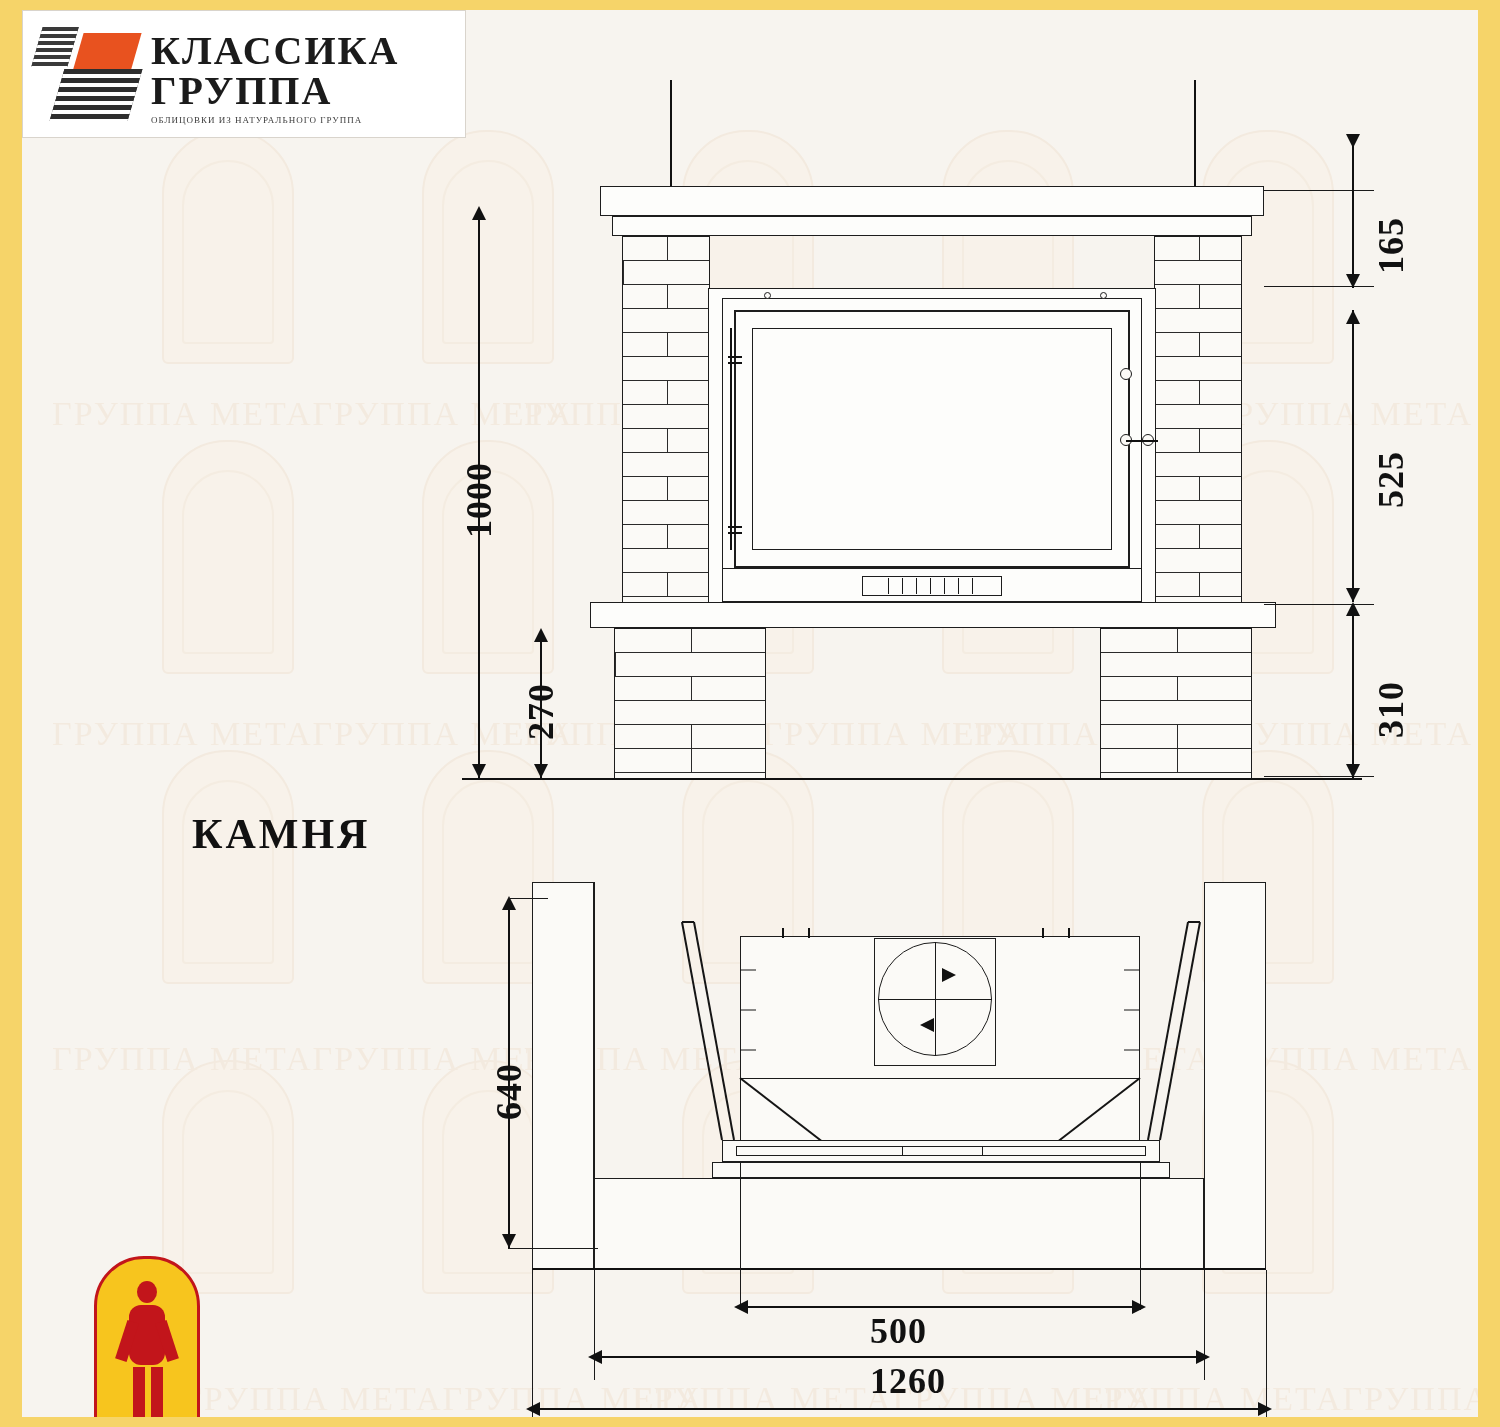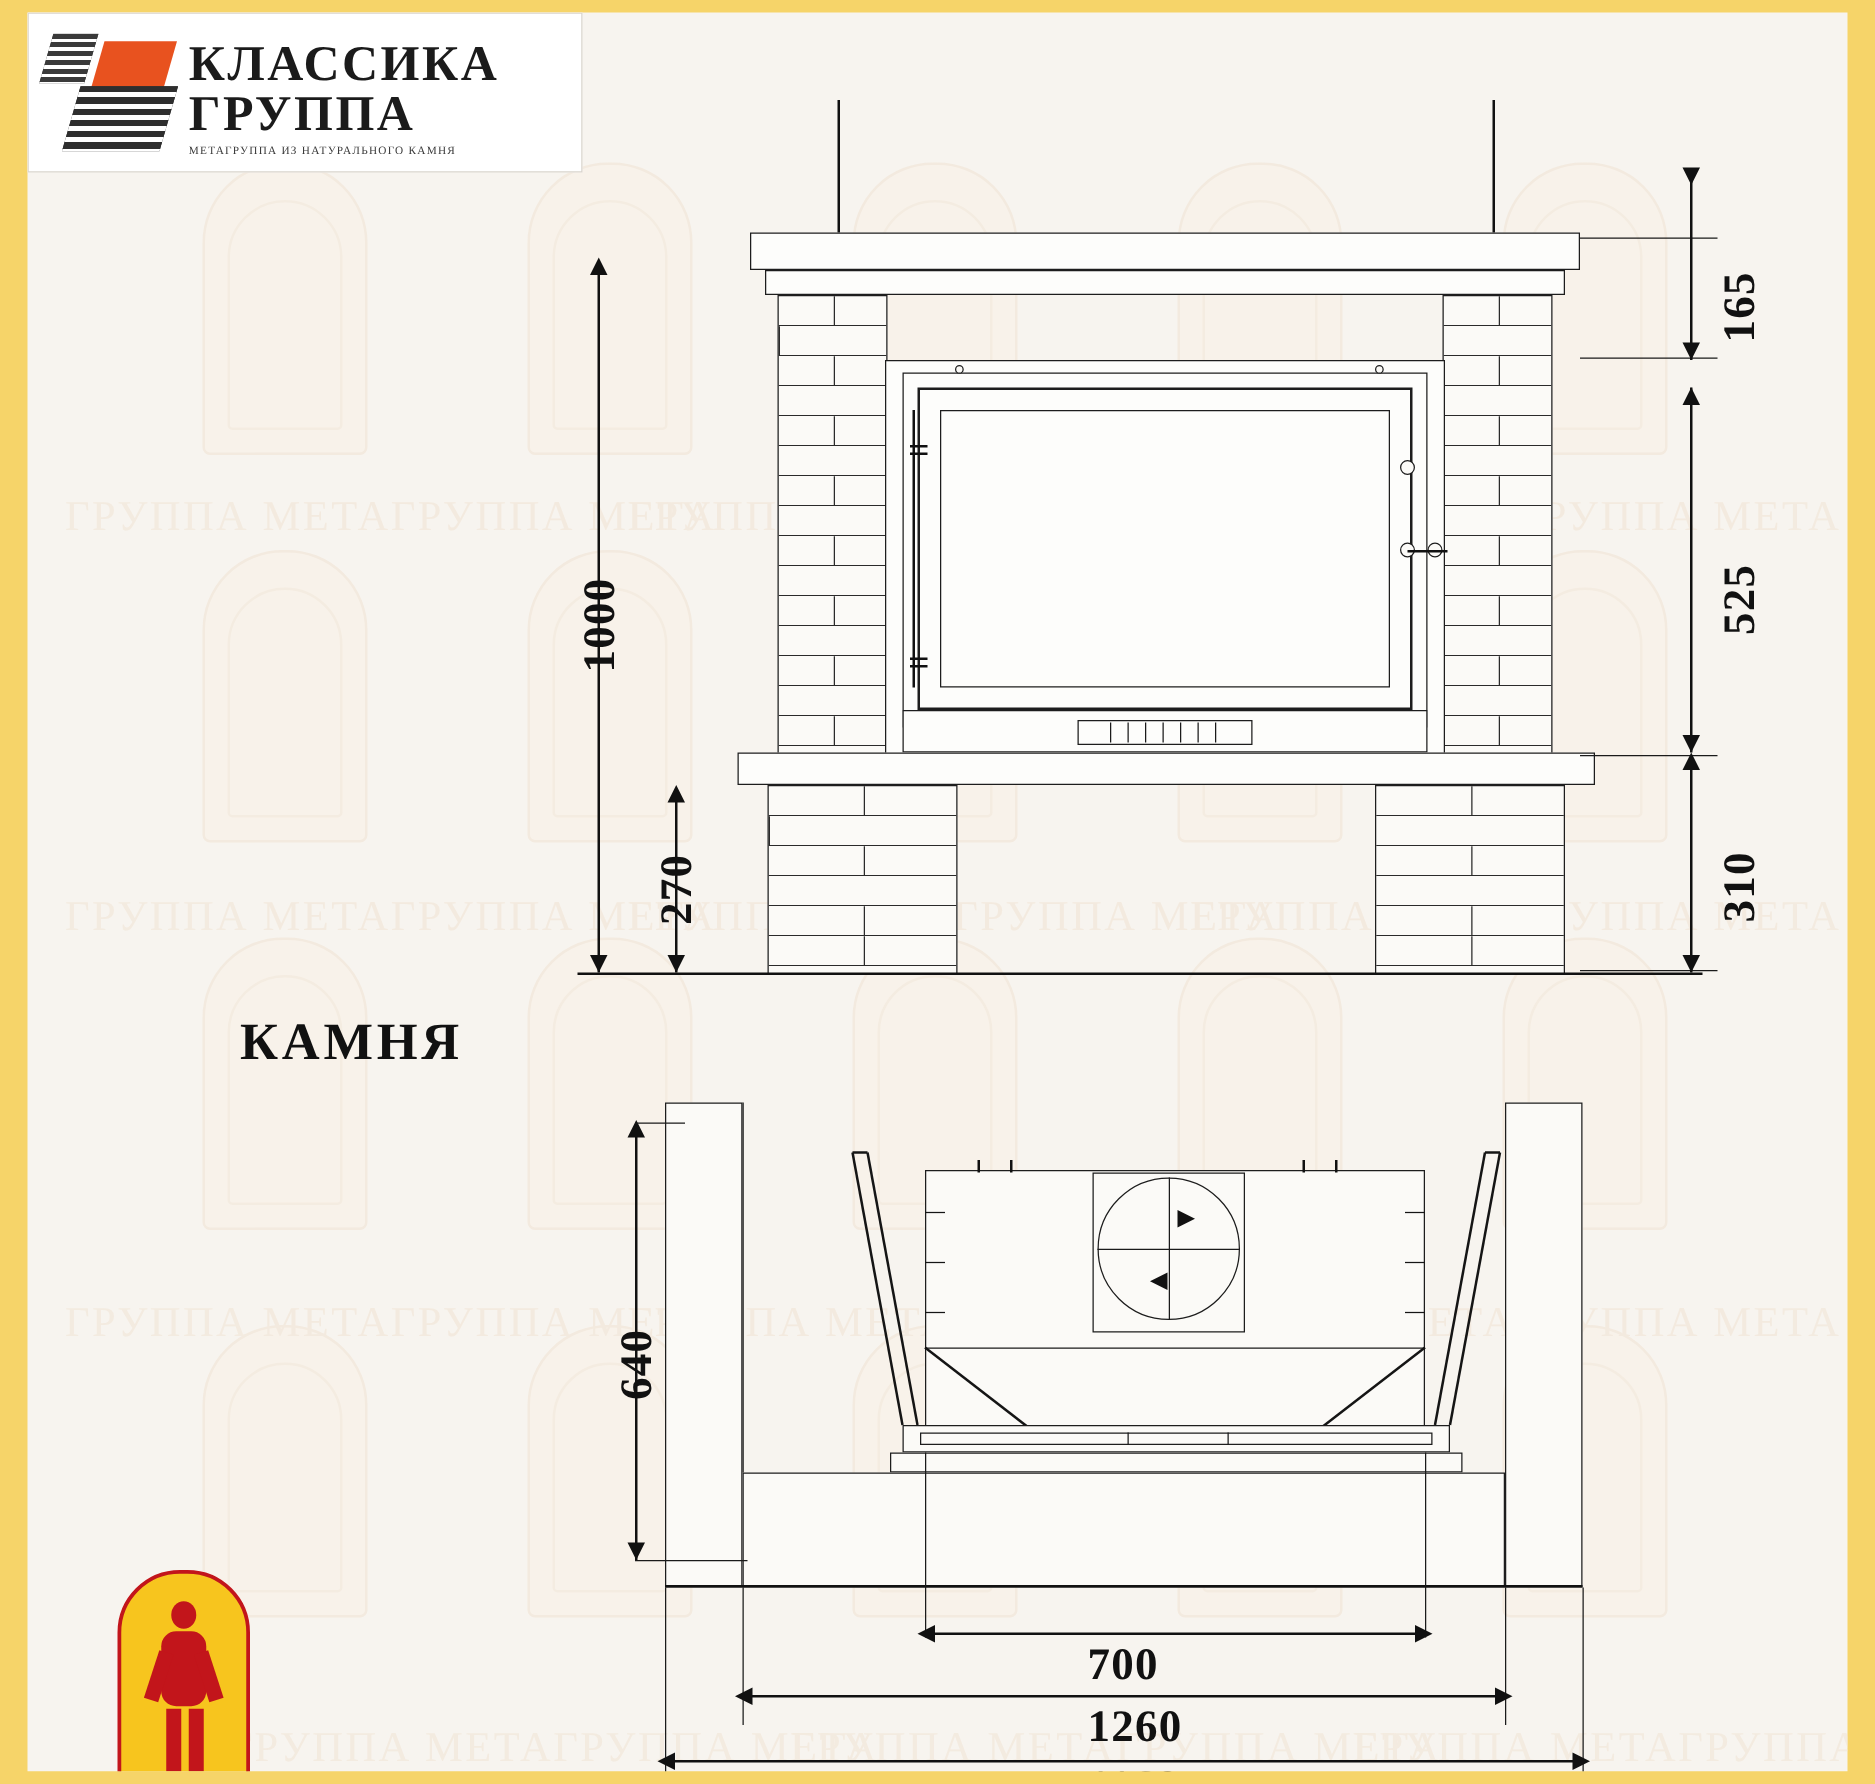--- a/index.html
+++ b/index.html
@@ -177,21 +177,21 @@
   </div>
 
   <div id="logo">
     <div class="mark">
       <div class="l2"></div>
       <div class="l1"></div>
       <div class="l3"></div>
     </div>
     <div class="txt1">КЛАССИКА</div>
     <div class="txt2">ГРУППА</div>
-    <div class="sub">МЕТАГРУППА ИЗ НАТУРАЛЬНОГО КАМНЯ</div>
+    <div class="sub">ОБЛИЦОВКИ ИЗ НАТУРАЛЬНОГО ГРУППА</div>
   </div>
 
   <div>
 
     <div class="ln v2" style="left:648px;top:70px;height:112px;"></div>
     <div class="ln v2" style="left:1172px;top:70px;height:112px;"></div>
 
     <div class="white" style="left:578px;top:176px;width:664px;height:30px;"></div>
     <div class="white" style="left:590px;top:206px;width:640px;height:20px;"></div>
 
@@ -367,21 +367,21 @@
     <div class="ln v" style="left:718px;top:1152px;height:148px;"></div>
     <div class="ln v" style="left:1118px;top:1152px;height:148px;"></div>
     <div class="ln v" style="left:572px;top:1260px;height:110px;"></div>
     <div class="ln v" style="left:1182px;top:1260px;height:110px;"></div>
     <div class="ln v" style="left:510px;top:1260px;height:150px;"></div>
     <div class="ln v" style="left:1244px;top:1260px;height:150px;"></div>
 
     <div class="ln h2" style="left:722px;top:1296px;width:394px;"></div>
     <div class="arrow ar-lf" style="left:712px;top:1290px;"></div>
     <div class="arrow ar-rt" style="left:1110px;top:1290px;"></div>
-    <div class="dimlbl" style="left:848px;top:1300px;">700</div>
+    <div class="dimlbl" style="left:848px;top:1300px;">500</div>
 
     <div class="ln h2" style="left:576px;top:1346px;width:604px;"></div>
     <div class="arrow ar-lf" style="left:566px;top:1340px;"></div>
     <div class="arrow ar-rt" style="left:1174px;top:1340px;"></div>
     <div class="dimlbl" style="left:848px;top:1350px;">1260</div>
 
     <div class="ln h2" style="left:514px;top:1398px;width:728px;"></div>
     <div class="arrow ar-lf" style="left:504px;top:1392px;"></div>
     <div class="arrow ar-rt" style="left:1236px;top:1392px;"></div>
     <div class="dimlbl" style="left:848px;top:1398px;">1160</div>

